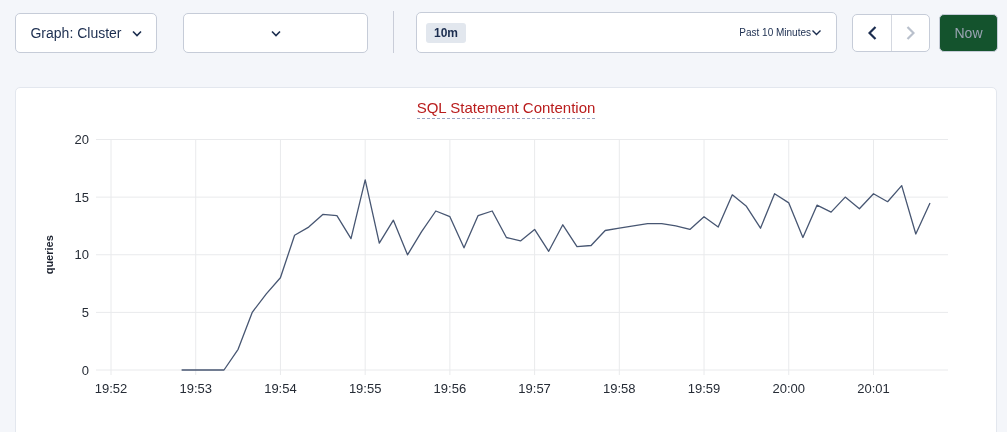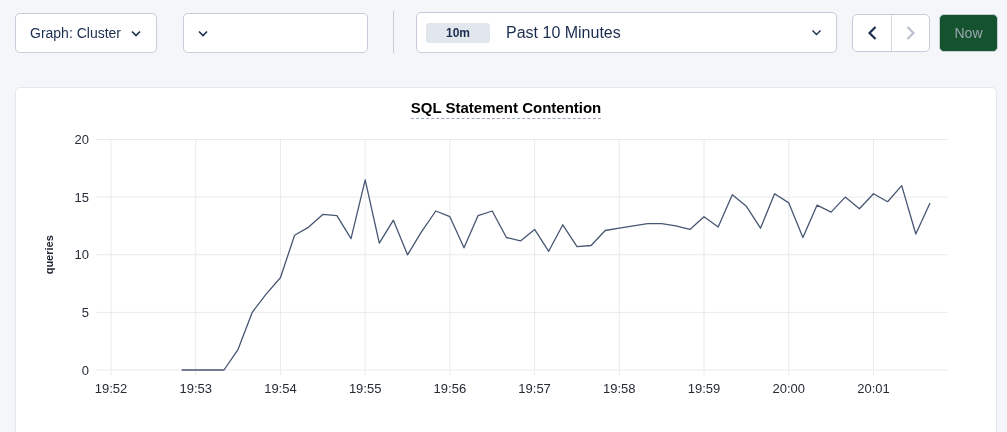--- a/index.html
+++ b/index.html
@@ -6,37 +6,37 @@
   body{
     width:1007px;height:432px;position:relative;overflow:hidden;
     background:#f4f6fa;
     font-family:"Liberation Sans",sans-serif;
     -webkit-font-smoothing:antialiased;
   }
   
   .toolbar{position:absolute;left:0;top:0;width:1007px;height:66px;}
   .dd-btn{
     position:absolute;top:13px;height:40px;box-sizing:border-box;
-    display:flex;align-items:center;gap:10px;
+    display:flex;align-items:center;justify-content:center;gap:10px;
     background:#ffffff;border:1px solid #c6ccd8;border-radius:5px;
     color:#1b2d4f;font-size:14px;font-family:inherit;cursor:pointer;padding:0 14px;
   }
   .graph-dd{left:15px;width:142px;}
   .dash-dd{left:183px;width:185px;}
   .v-divider{position:absolute;left:393px;top:11px;width:1px;height:42px;background:#c9cdd8;}
   .timepicker{
     position:absolute;left:416px;top:12px;width:421px;height:41px;box-sizing:border-box;
     background:#ffffff;border:1px solid #c6ccd8;border-radius:5px;
     display:flex;align-items:center;cursor:pointer;padding:0 14px 0 9px;
   }
   .tp-badge{
     background:#e2e7ee;color:#1b2d4f;font-size:12px;font-weight:bold;
-    border-radius:3px;padding:4px 20px;line-height:1;
+    border-radius:3px;padding:4px 8px;line-height:1;
   }
-  .tp-label{color:#1b2d4f;font-size:16px;margin-left:16px;flex:1;text-align:left;}
+  .tp-label{color:#1b2d4f;font-size:10px;margin-left:16px;flex:1;text-align:right;}
   .arrow-group{
     position:absolute;left:852px;top:14px;height:38px;box-sizing:border-box;
     background:#ffffff;border:1px solid #c6ccd8;border-radius:5px;
     display:flex;overflow:hidden;
   }
   .arrow-btn{
     width:38px;height:100%;border:none;background:transparent;display:flex;
     align-items:center;justify-content:center;cursor:pointer;padding:0;
   }
   .arrow-btn + .arrow-btn{border-left:1px solid #d4d8e0;}
@@ -45,21 +45,21 @@
     background:#14532d;border:1px solid #c6ccd8;border-radius:5px;
     color:#9aa4b3;font-size:14px;font-family:inherit;cursor:default;
   }
   
   .card{
     position:absolute;left:15px;top:87px;width:982px;height:360px;box-sizing:border-box;
     background:#ffffff;border:1px solid #e3e7ee;border-radius:5px;
   }
   .card-title-row{position:absolute;left:0;top:11px;width:100%;text-align:center;}
   .chart-title{
-    display:inline-block;color:#000000;font-size:15px;font-weight:bold;
+    display:inline-block;color:#b91c1c;font-size:15px;font-weight:normal;
     border-bottom:1px dashed #9aa6c4;padding-bottom:2px;cursor:help;
   }
   #chart{position:absolute;left:0;top:0;width:980px;height:356px;}
   .grid-line{stroke:#e9eaec;stroke-width:1;}
   .ytick{font-family:"Liberation Sans",sans-serif;font-size:13px;fill:#262c36;text-anchor:end;}
   .xtick{font-family:"Liberation Sans",sans-serif;font-size:13px;fill:#262c36;text-anchor:middle;}
   .ylabel{font-family:"Liberation Sans",sans-serif;font-size:11px;font-weight:bold;fill:#1d2330;text-anchor:middle;}
   .series-line{fill:none;stroke:#475672;stroke-width:1.3;stroke-linejoin:round;}
 </style>
 </head>

